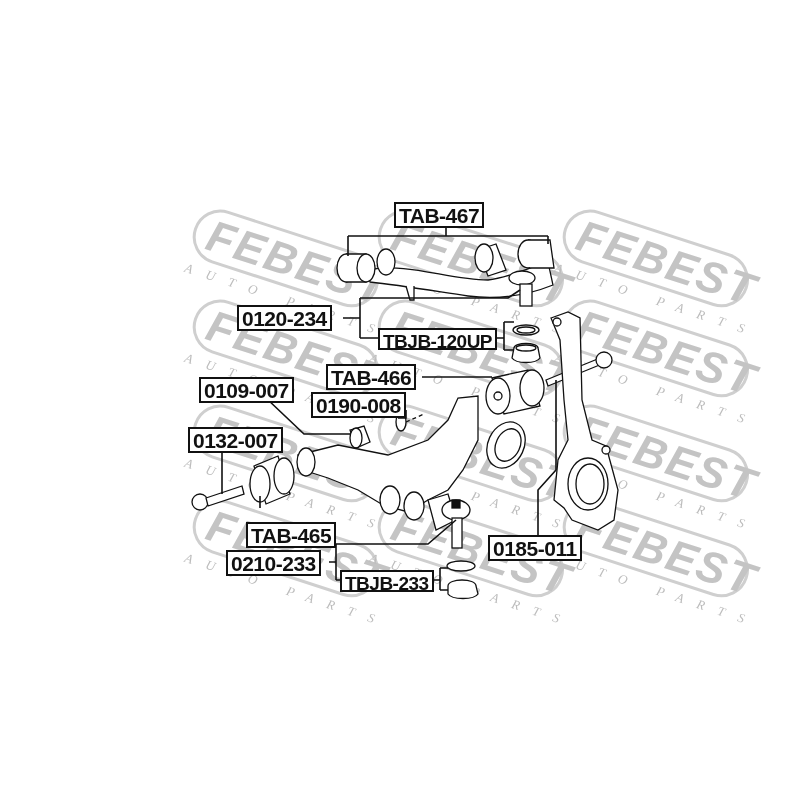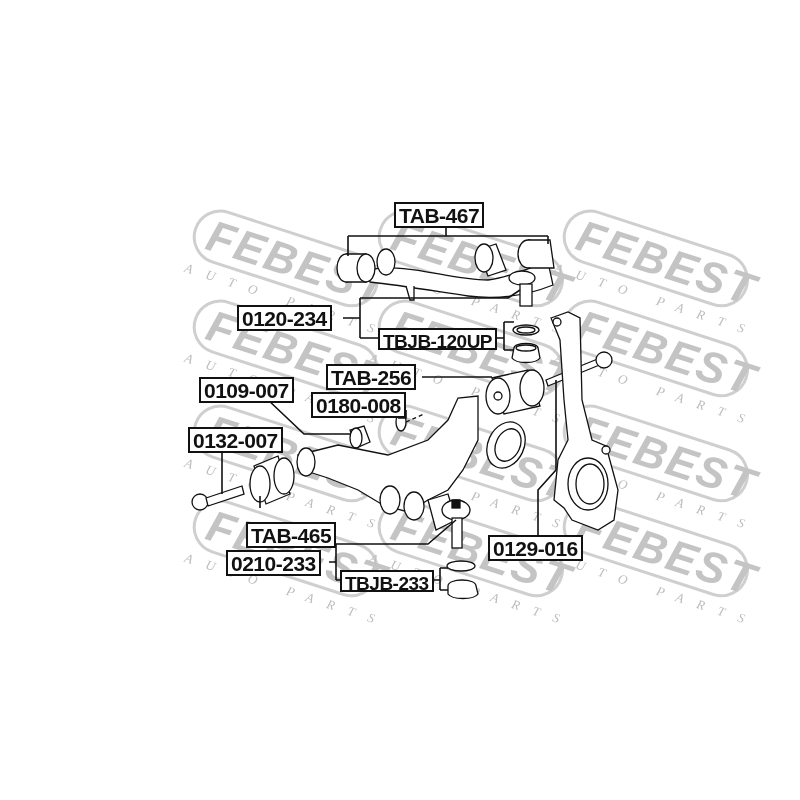--- a/index.html
+++ b/index.html
@@ -175,22 +175,22 @@
     <path d="M321,562 L328,562 M328,544 L328,580 M328,544 L420,544 L448,520 M328,580 L332,580"></path>
 
     <path d="M424,580 L432,580 M432,568 L432,590 M432,568 L440,568 M432,590 L440,590"></path>
 
     <path d="M530,536 L530,490 L548,470 M548,470 L548,380"></path>
   </svg>
 
   <div class="label big" style="left:386px;top:202px;">TAB-467</div>
   <div class="label big" style="left:229px;top:305px;">0120-234</div>
   <div class="label small" style="left:370px;top:328px;">TBJB-120UP</div>
-  <div class="label big" style="left:318px;top:364px;">TAB-256</div>
+  <div class="label big" style="left:318px;top:364px;">TAB-466</div>
   <div class="label big" style="left:191px;top:377px;">0109-007</div>
-  <div class="label big" style="left:303px;top:392px;">0180-008</div>
+  <div class="label big" style="left:303px;top:392px;">0190-008</div>
   <div class="label big" style="left:180px;top:427px;">0132-007</div>
   <div class="label big" style="left:238px;top:510px;margin-top:12px;">TAB-465</div>
   <div class="label big" style="left:218px;top:550px;">0210-233</div>
   <div class="label small" style="left:332px;top:570px;">TBJB-233</div>
-  <div class="label big" style="left:480px;top:535px;">0129-016</div>
+  <div class="label big" style="left:480px;top:535px;">0185-011</div>
 
 </div>
 
 </body></html>

